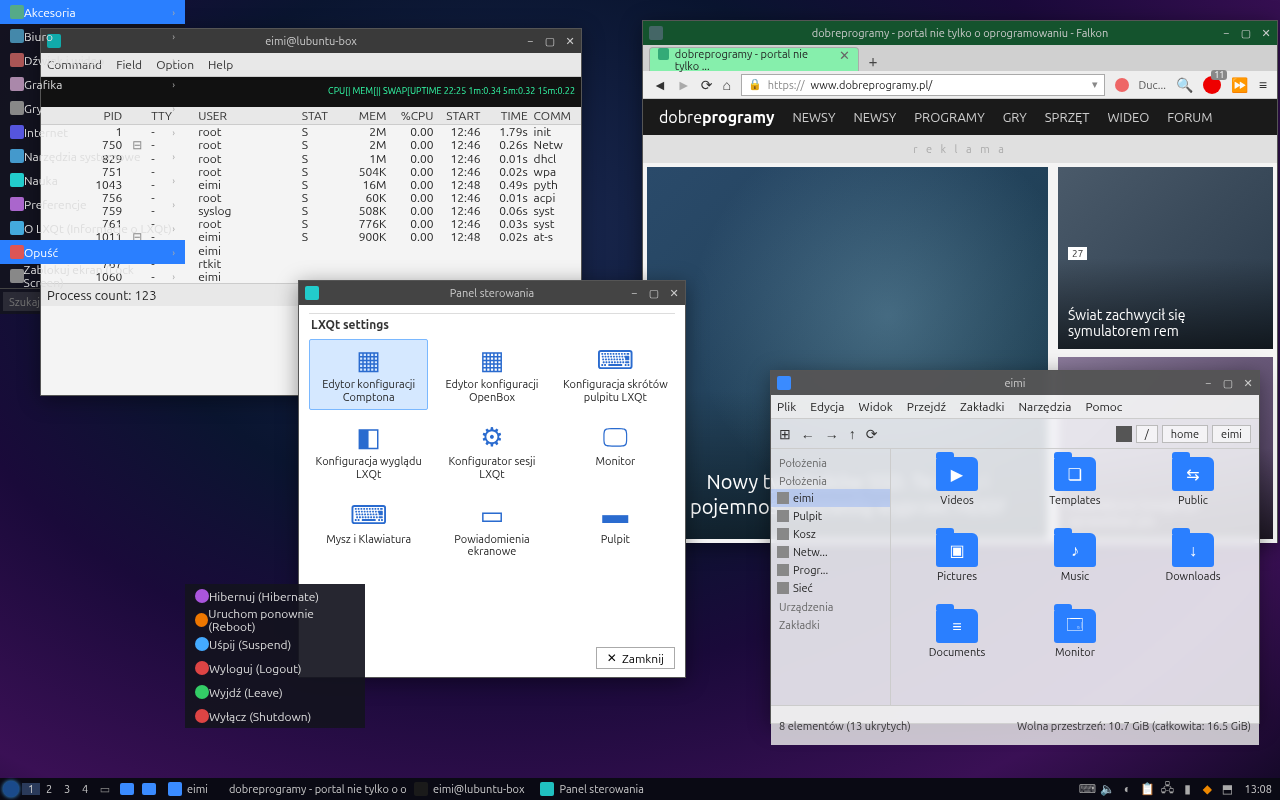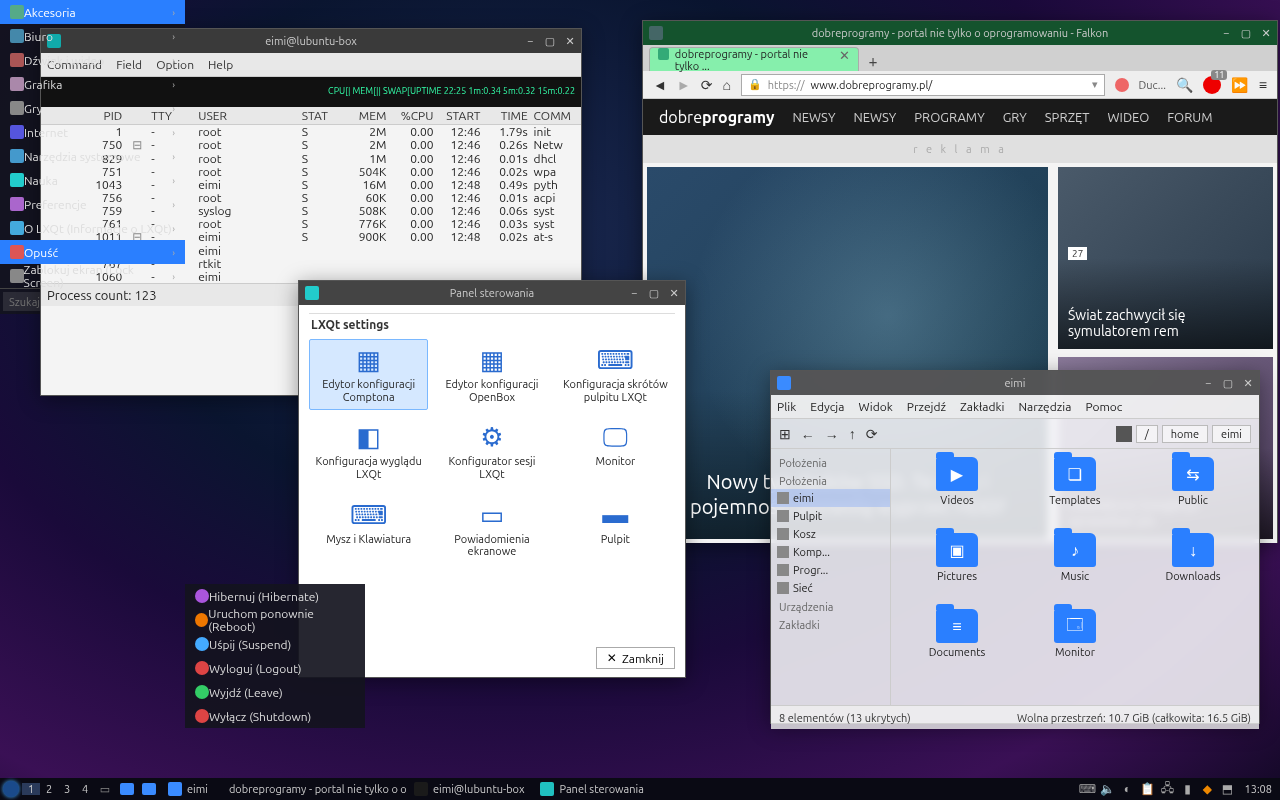--- a/index.html
+++ b/index.html
@@ -95,21 +95,21 @@
   .fmside{width:120px;border-right:1px solid #ccc;padding:4px 0;font-size:11px}
   .fmside .shdr{color:#666;padding:4px 8px 2px}
   .fmside .sitem{padding:3px 8px 3px 22px;cursor:pointer;position:relative}
   .fmside .sitem::before{content:"";position:absolute;left:6px;top:3px;width:12px;height:12px;background:#888}
   .fmside .sitem.sel{background:rgba(100,150,255,0.3)}
   .fmicons{flex:1;display:grid;grid-template-columns:repeat(3,1fr);grid-auto-rows:74px;gap:2px;padding:8px;align-content:start}
   .ficon{text-align:center;cursor:pointer;font-size:11px}
   .ficon .fi{width:42px;height:34px;margin:0 auto 3px;background:#2a7fff;border-radius:3px 6px 3px 3px;position:relative}
   .ficon .fi::before{content:"";position:absolute;top:-5px;left:0;width:18px;height:6px;background:#2a7fff;border-radius:3px 3px 0 0}
   .ficon .fi .sym{position:absolute;inset:0;display:flex;align-items:center;justify-content:center;color:#fff;font-size:16px}
-  .fmstatus{height:24px;border-top:1px solid #ccc;display:flex;align-items:center;justify-content:space-between;padding:9px 8px;font-size:11px;color:#333;background:rgba(240,240,240,0.8)}
+  .fmstatus{height:40px;border-top:1px solid #ccc;display:flex;align-items:center;justify-content:space-between;padding:9px 8px;font-size:11px;color:#333;background:rgba(240,240,240,0.8)}
 
   
   #startmenu{left:0;bottom:22px;width:185px;background:rgba(20,20,30,0.92);color:#ddd;font-size:12px}
   .smitem{height:24px;display:flex;align-items:center;padding:0 10px;gap:0;cursor:pointer;position:relative}
   .smitem:hover,.smitem.hi{background:#2a7fff;color:#fff}
   .smitem .mi{width:14px;height:14px;background:#888;border-radius:2px}
   .smitem .arr{margin-left:auto;color:#aaa;font-size:10px}
   .smsearch{height:26px;padding:3px;border-top:1px solid #444}
   .smsearch input{width:100%;height:100%;background:rgba(255,255,255,0.1);border:none;color:#ddd;padding:0 6px;font-size:11px}
   #submenu{left:185px;bottom:22px;width:180px;background:rgba(20,20,30,0.92);color:#ddd;font-size:12px;position:absolute}
@@ -408,21 +408,21 @@
       <span class="seg">eimi</span>
     </div>
   </div>
   <div class="fmbody">
     <div class="fmside">
       <div class="shdr" style="display:flex;justify-content:space-between">Położenia</div>
       <div class="shdr">Położenia</div>
       <div class="sitem sel">eimi</div>
       <div class="sitem">Pulpit</div>
       <div class="sitem">Kosz</div>
-      <div class="sitem">Komp...</div>
+      <div class="sitem">Netw...</div>
       <div class="sitem">Progr...</div>
       <div class="sitem">Sieć</div>
       <div class="shdr">Urządzenia</div>
       <div class="shdr">Zakładki</div>
     </div>
     <div class="fmicons" id="fmicons">
         <div class="ficon">
           <div class="fi">
             <div class="sym">▶</div>
           </div>

